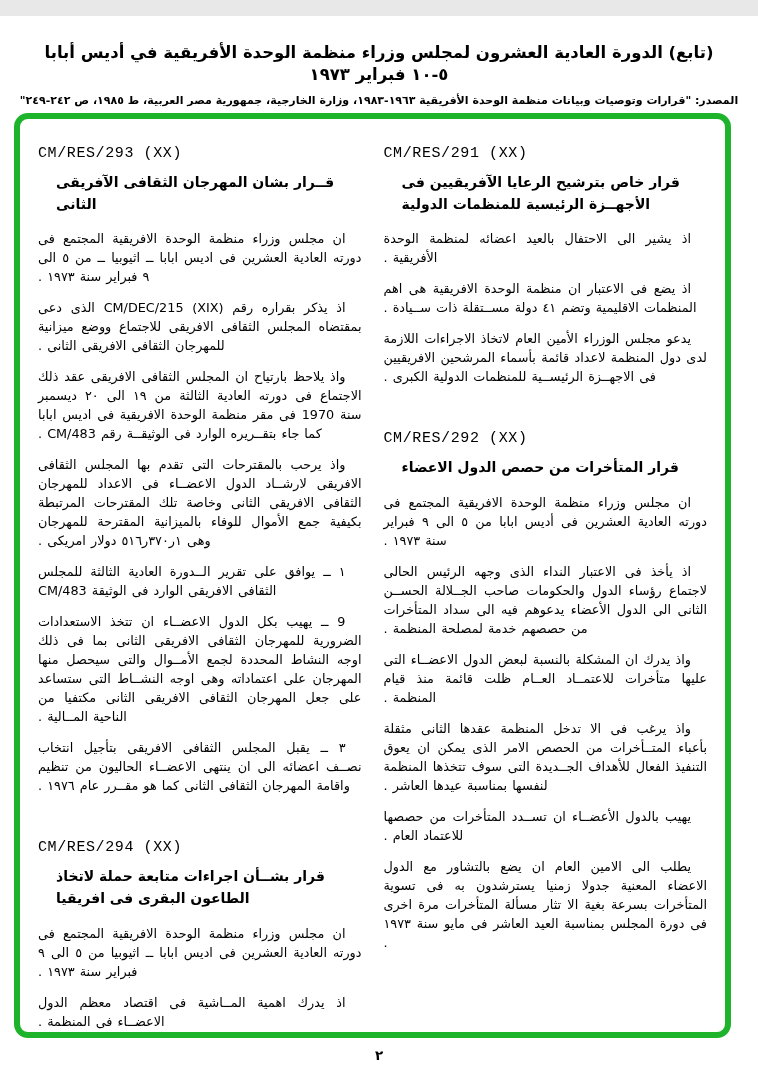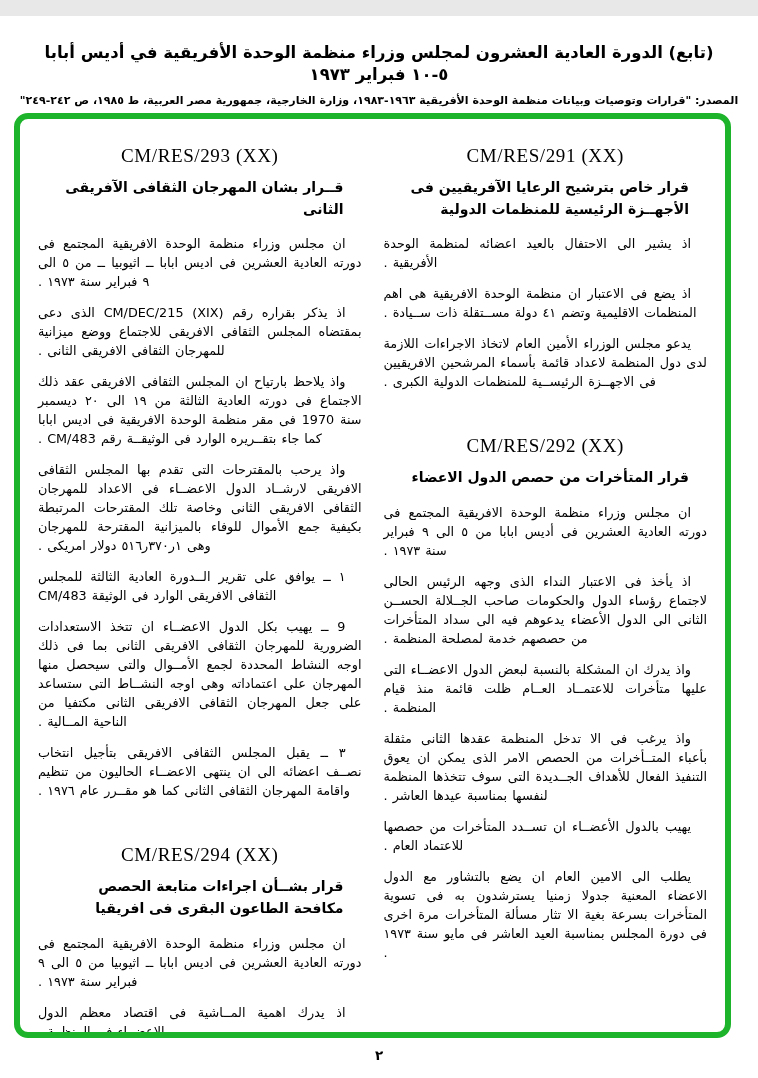--- a/index.html
+++ b/index.html
@@ -29,28 +29,28 @@
     box-sizing:border-box;
     padding:26px 18px 10px 18px;
     direction:rtl;
     display:flex; gap:22px;
     overflow:hidden;
     background:#fff;
   }
   .col{ flex:1 1 0; min-width:0; }
   
   .block-code{
-    direction:ltr; text-align:center;
-    font-family:Liberation Serif, serif;
-    font-size:19px; letter-spacing:0.6px;
+    direction:ltr; text-align:left;
+    font-family:Liberation Mono, monospace;
+    font-size:15px; letter-spacing:0.6px;
     margin:0 0 6px 0; white-space:nowrap;
   }
   .block-code.spaced{ margin-top:44px; }
   .block-title{
-    font-weight:bold; text-align:right;
+    font-weight:bold; text-align:left;
     font-size:14px; line-height:1.55;
     margin:10px 4px 14px 4px; padding:0 14px;
   }
   .block-para{
     font-size:12.8px; line-height:19px;
     text-align:justify; text-align-last:left;
     text-indent:16px;
     margin:0 0 12px 0;
     word-spacing:1px;
   }
@@ -90,21 +90,21 @@
         <div class="block-code">CM/RES/293 (XX)</div>
         <div class="block-title">قــرار بشان المهرجان الثقافى الآفريقى الثانى</div>
         <div class="block-para">ان مجلس وزراء منظمة الوحدة الافريقية المجتمع فى دورته العادية العشرين فى اديس ابابا ــ اثيوبيا ــ من ٥ الى ٩ فبراير سنة ١٩٧٣ .</div>
         <div class="block-para">اذ يذكر بقراره رقم CM/DEC/215 (XIX) الذى دعى بمقتضاه المجلس الثقافى الافريقى للاجتماع ووضع ميزانية للمهرجان الثقافى الافريقى الثانى .</div>
         <div class="block-para">واذ يلاحظ بارتياح ان المجلس الثقافى الافريقى عقد ذلك الاجتماع فى دورته العادية الثالثة من ١٩ الى ٢٠ ديسمبر سنة 1970 فى مقر منظمة الوحدة الافريقية فى اديس ابابا كما جاء بتقــريره الوارد فى الوثيقــة رقم CM/483 .</div>
         <div class="block-para">واذ يرحب بالمقترحات التى تقدم بها المجلس الثقافى الافريقى لارشــاد الدول الاعضــاء فى الاعداد للمهرجان الثقافى الافريقى الثانى وخاصة تلك المقترحات المرتبطة بكيفية جمع الأموال للوفاء بالميزانية المقترحة للمهرجان وهى ١ر٣٧٠ر٥١٦ دولار امريكى .</div>
         <div class="block-para">١ ــ يوافق على تقرير الــدورة العادية الثالثة للمجلس الثقافى الافريقى الوارد فى الوثيقة CM/483</div>
         <div class="block-para">9 ــ يهيب بكل الدول الاعضــاء ان تتخذ الاستعدادات الضرورية للمهرجان الثقافى الافريقى الثانى بما فى ذلك اوجه النشاط المحددة لجمع الأمــوال والتى سيحصل منها المهرجان على اعتماداته وهى اوجه النشــاط التى ستساعد على جعل المهرجان الثقافى الافريقى الثانى مكتفيا من الناحية المــالية .</div>
         <div class="block-para">٣ ــ يقبل المجلس الثقافى الافريقى بتأجيل انتخاب نصــف اعضائه الى ان ينتهى الاعضــاء الحاليون من تنظيم واقامة المهرجان الثقافى الثانى كما هو مقــرر عام ١٩٧٦ .</div>
         <div class="block-code spaced">CM/RES/294 (XX)</div>
-        <div class="block-title">قرار بشــأن اجراءات متابعة الحصص مكافحة الطاعون البقرى فى افريقيا</div>
+        <div class="block-title">قرار بشــأن اجراءات متابعة حملة لاتخاذ الطاعون البقرى فى افريقيا</div>
         <div class="block-para">ان مجلس وزراء منظمة الوحدة الافريقية المجتمع فى دورته العادية العشرين فى اديس ابابا ــ اثيوبيا من ٥ الى ٩ فبراير سنة ١٩٧٣ .</div>
         <div class="block-para">اذ يدرك اهمية المــاشية فى اقتصاد معظم الدول الاعضــاء فى المنظمة .</div>
       </div>
   </div>
 
   <div class="footer">٢</div>
 
 </div>
 
 </body></html>

